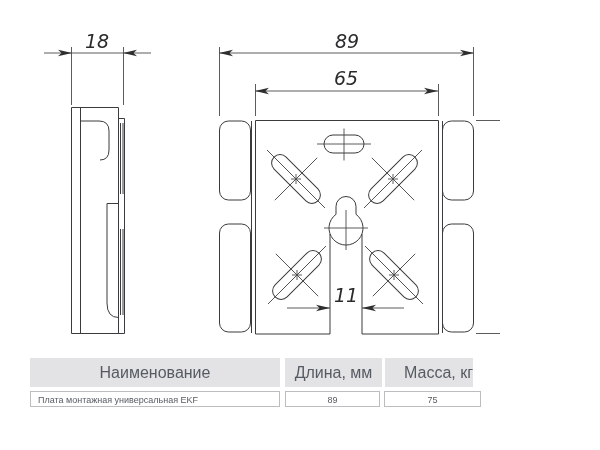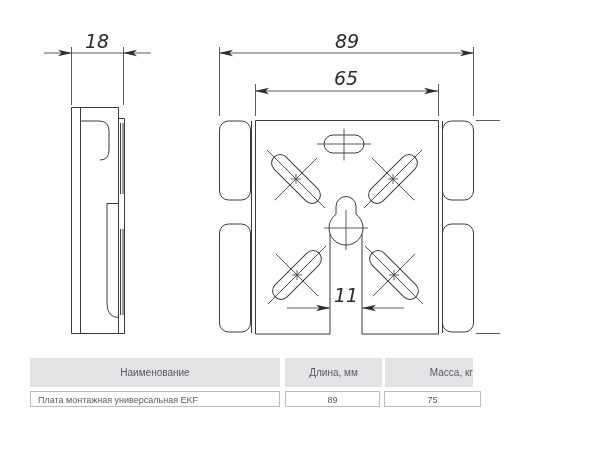--- a/index.html
+++ b/index.html
@@ -7,21 +7,21 @@
           font-family:"Liberation Sans",sans-serif;}
   svg{position:absolute;left:0;top:0;}
   .ln{fill:none;stroke:#3b3b3d;stroke-width:1;stroke-linecap:butt;stroke-linejoin:round;}
   .thin{fill:none;stroke:#4a4a4c;stroke-width:0.9;}
   .arrow{fill:#2e2e30;stroke:none;}
   .dim{font-family:"DejaVu Sans",sans-serif;font-style:italic;font-size:19px;fill:#2b2b2d;}
   
   .spec-table{position:absolute;left:30px;top:358px;width:542px;}
   .hdr-row,.data-row{display:flex;}
   .hdr-cell{background:#e3e3e5;height:29px;line-height:29px;text-align:center;
-            color:#565b63;font-size:10px;}
+            color:#565b63;font-size:16px;}
   .hdr-row .c1{width:250px;margin-right:5px;}
   .hdr-row .c2{width:95px;margin-right:4px;}
   .hdr-row .c3{width:97px;margin-right:3px;}
   .hdr-row .c4{width:88px;text-align:right;}
   .data-row{margin-top:4px;}
   .data-cell{background:#ffffff;border:1px solid #bdbdbf;height:16px;line-height:16px;
              text-align:center;color:#565b63;font-size:9px;box-sizing:border-box;}
   .data-row .c1{width:250px;margin-right:5px;text-align:left;padding-left:7px;}
   .data-row .c2{width:95px;margin-right:4px;}
   .data-row .c3{width:97px;margin-right:3px;}

